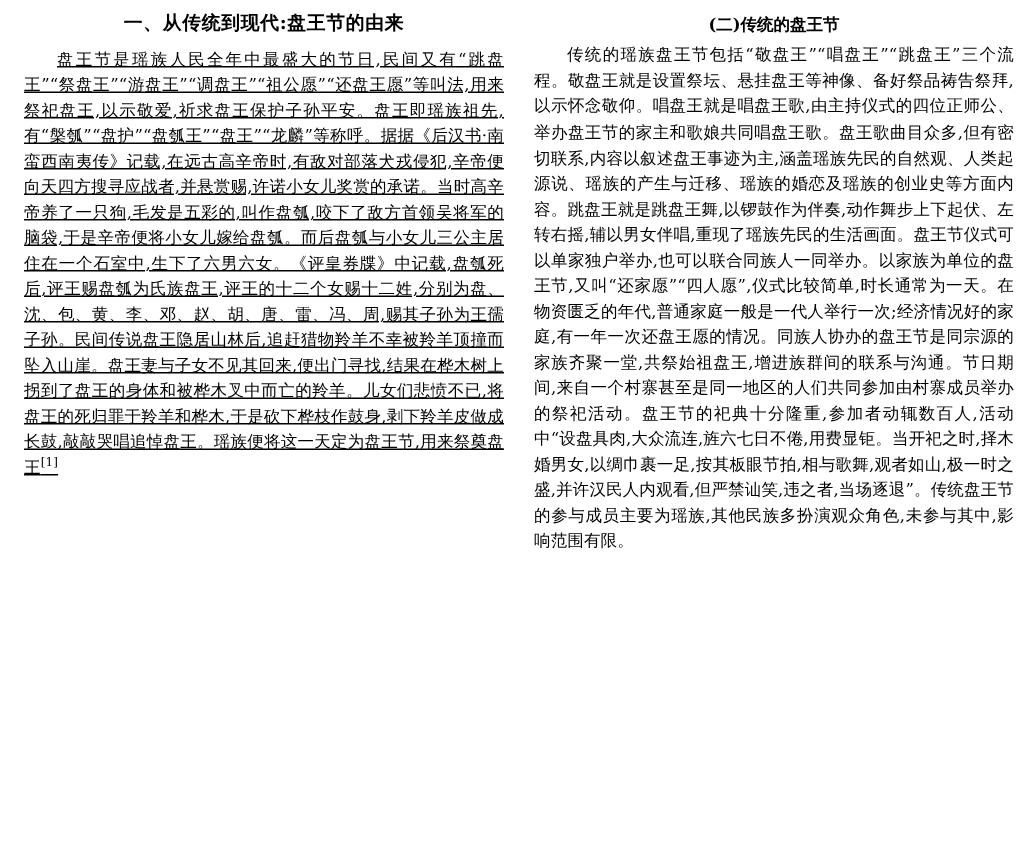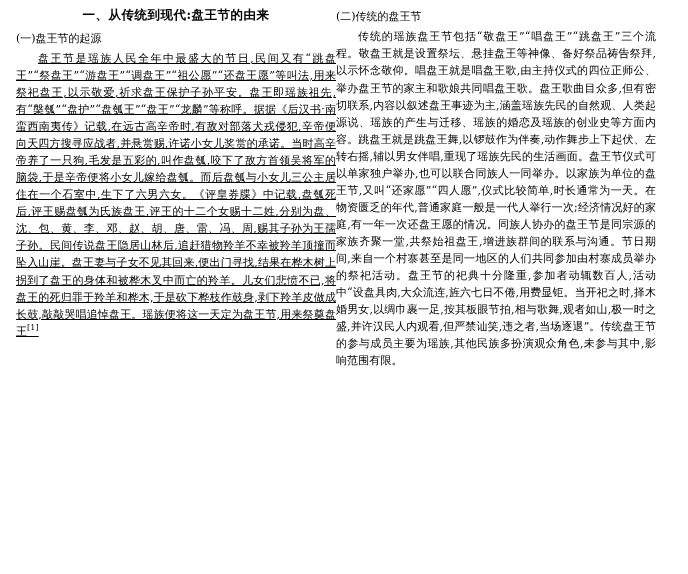--- a/index.html
+++ b/index.html
@@ -16,38 +16,39 @@
   }
   .page {
     width: 688px;
     height: 574px;
     box-sizing: border-box;
     padding: 6px 14px 4px 16px;
     position: relative;
   }
   .columns {
     display: flex;
+    gap: 20px;
     height: 100%;
   }
   .col {
     width: 320px;
     flex: 0 0 320px;
   }
   h1.doc-title {
     font-size: 12.5px;
     font-weight: bold;
     text-align: center;
     margin: 0 0 7px 0;
     letter-spacing: 0.5px;
     line-height: 1.4;
   }
   h3.sub-title {
     font-size: 11px;
-    font-weight: normal;
-    text-align: left;
+    font-weight: bold;
+    text-align: center;
     margin: 3px 0 4px 0;
     line-height: 1.4;
   }
   p.para {
     font-size: 11px;
     line-height: 1.55;
     margin: 0;
     text-align: justify;
     text-justify: inter-ideograph;
     text-indent: 2em;
@@ -67,21 +68,20 @@
   }
 </style>
 </head>
 <body>
 
 <div class="page">
   <div class="columns">
 
     <div class="col col-left">
       <h1 class="doc-title">一、从传统到现代:盘王节的由来</h1>
-      <h3 class="sub-title">(一)盘王节的起源</h3>
       <p class="para tight"><span>盘王节是瑶族人民全年中最盛大的节日,民间又有“跳盘王”“祭盘王”“游盘王”“调盘王”“祖公愿”“还盘王愿”等叫法,用来祭祀盘王,以示敬爱,祈求盘王保护子孙平安。盘王即瑶族祖先,有“槃瓠”“盘护”“盘瓠王”“盘王”“龙麟”等称呼。据据《后汉书·南蛮西南夷传》记载,在远古高辛帝时,有敌对部落犬戎侵犯,辛帝便向天四方搜寻应战者,并悬赏赐,许诺小女儿奖赏的承诺。当时高辛帝养了一只狗,毛发是五彩的,叫作盘瓠,咬下了敌方首领吴将军的脑袋,于是辛帝便将小女儿嫁给盘瓠。而后盘瓠与小女儿三公主居住在一个石室中,生下了六男六女。《评皇券牒》中记载,盘瓠死后,评王赐盘瓠为氏族盘王,评王的十二个女赐十二姓,分别为盘、沈、包、黄、李、邓、赵、胡、唐、雷、冯、周,赐其子孙为王孺子孙。民间传说盘王隐居山林后,追赶猎物羚羊不幸被羚羊顶撞而坠入山崖。盘王妻与子女不见其回来,便出门寻找,结果在桦木树上拐到了盘王的身体和被桦木叉中而亡的羚羊。儿女们悲愤不已,将盘王的死归罪于羚羊和桦木,于是砍下桦枝作鼓身,剥下羚羊皮做成长鼓,敲敲哭唱追悼盘王。瑶族便将这一天定为盘王节,用来祭奠盘王</span><sup class="ref">[1]</sup></p>
     </div>
 
     <div class="col col-right">
       <h3 class="sub-title">(二)传统的盘王节</h3>
       <p class="para">传统的瑶族盘王节包括“敬盘王”“唱盘王”“跳盘王”三个流程。敬盘王就是设置祭坛、悬挂盘王等神像、备好祭品祷告祭拜,以示怀念敬仰。唱盘王就是唱盘王歌,由主持仪式的四位正师公、举办盘王节的家主和歌娘共同唱盘王歌。盘王歌曲目众多,但有密切联系,内容以叙述盘王事迹为主,涵盖瑶族先民的自然观、人类起源说、瑶族的产生与迁移、瑶族的婚恋及瑶族的创业史等方面内容。跳盘王就是跳盘王舞,以锣鼓作为伴奏,动作舞步上下起伏、左转右摇,辅以男女伴唱,重现了瑶族先民的生活画面。盘王节仪式可以单家独户举办,也可以联合同族人一同举办。以家族为单位的盘王节,又叫“还家愿”“四人愿”,仪式比较简单,时长通常为一天。在物资匮乏的年代,普通家庭一般是一代人举行一次;经济情况好的家庭,有一年一次还盘王愿的情况。同族人协办的盘王节是同宗源的家族齐聚一堂,共祭始祖盘王,增进族群间的联系与沟通。节日期间,来自一个村寨甚至是同一地区的人们共同参加由村寨成员举办的祭祀活动。盘王节的祀典十分隆重,参加者动辄数百人,活动中“设盘具肉,大众流连,旌六七日不倦,用费显钜。当开祀之时,择木婚男女,以绸巾裹一足,按其板眼节拍,相与歌舞,观者如山,极一时之盛,并许汉民人内观看,但严禁讪笑,违之者,当场逐退”。传统盘王节的参与成员主要为瑶族,其他民族多扮演观众角色,未参与其中,影响范围有限。</p>
     </div>
 
   </div>
 </div>

